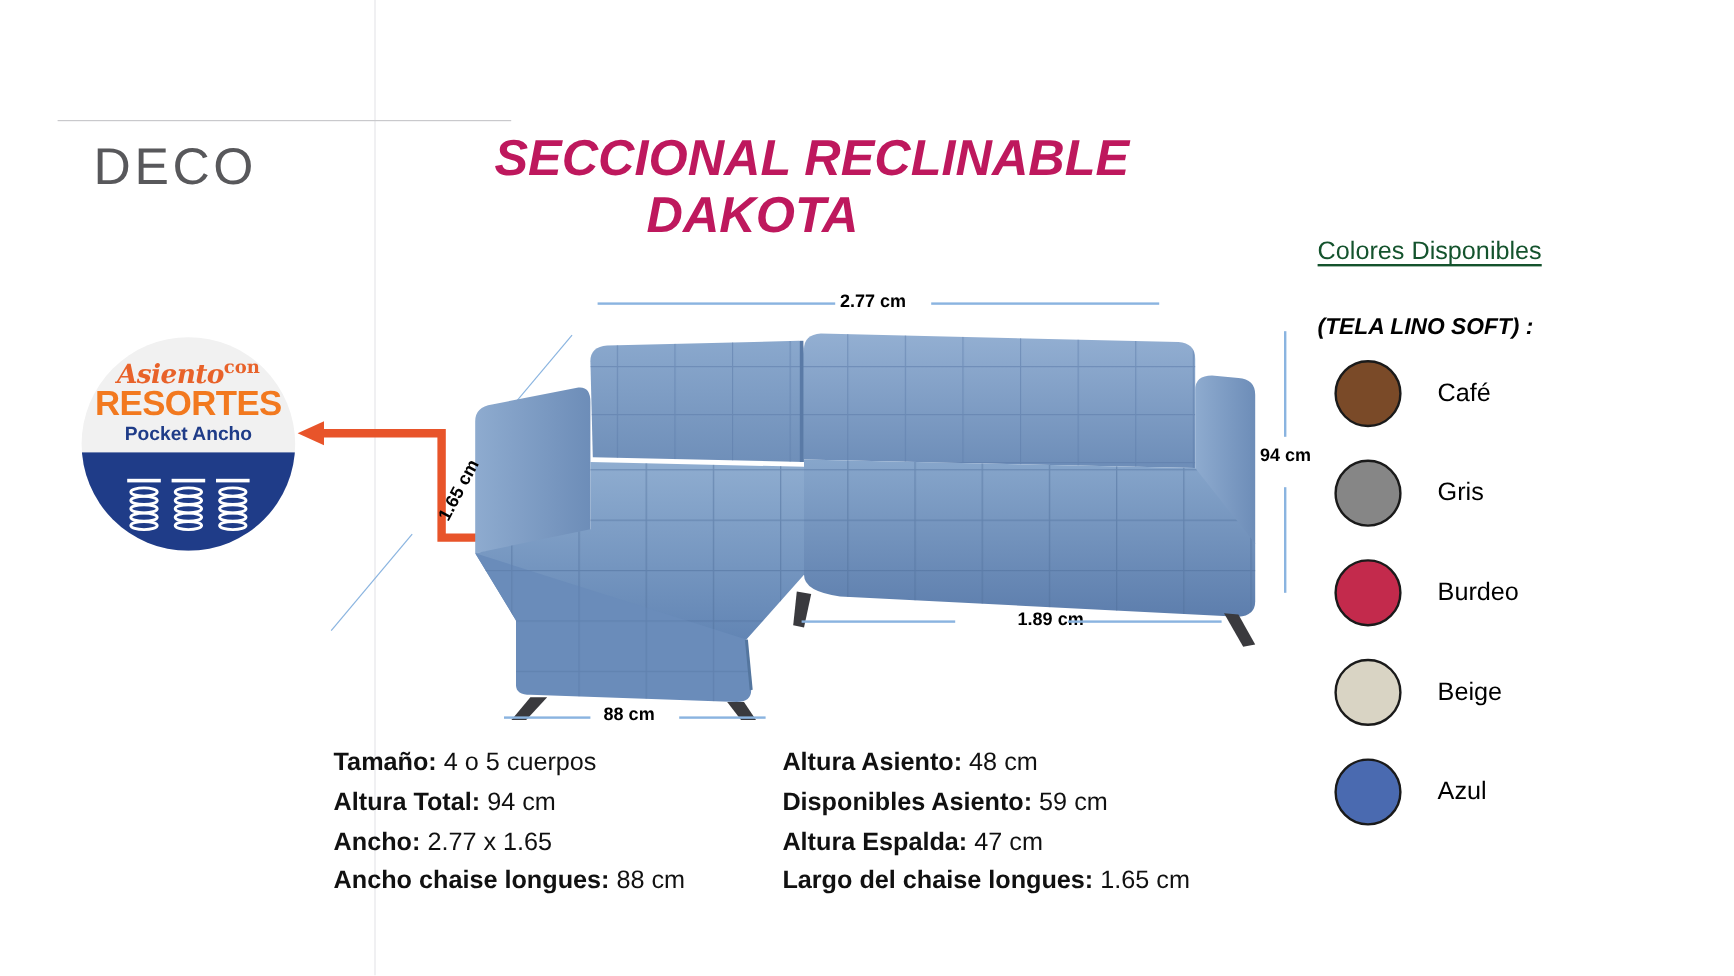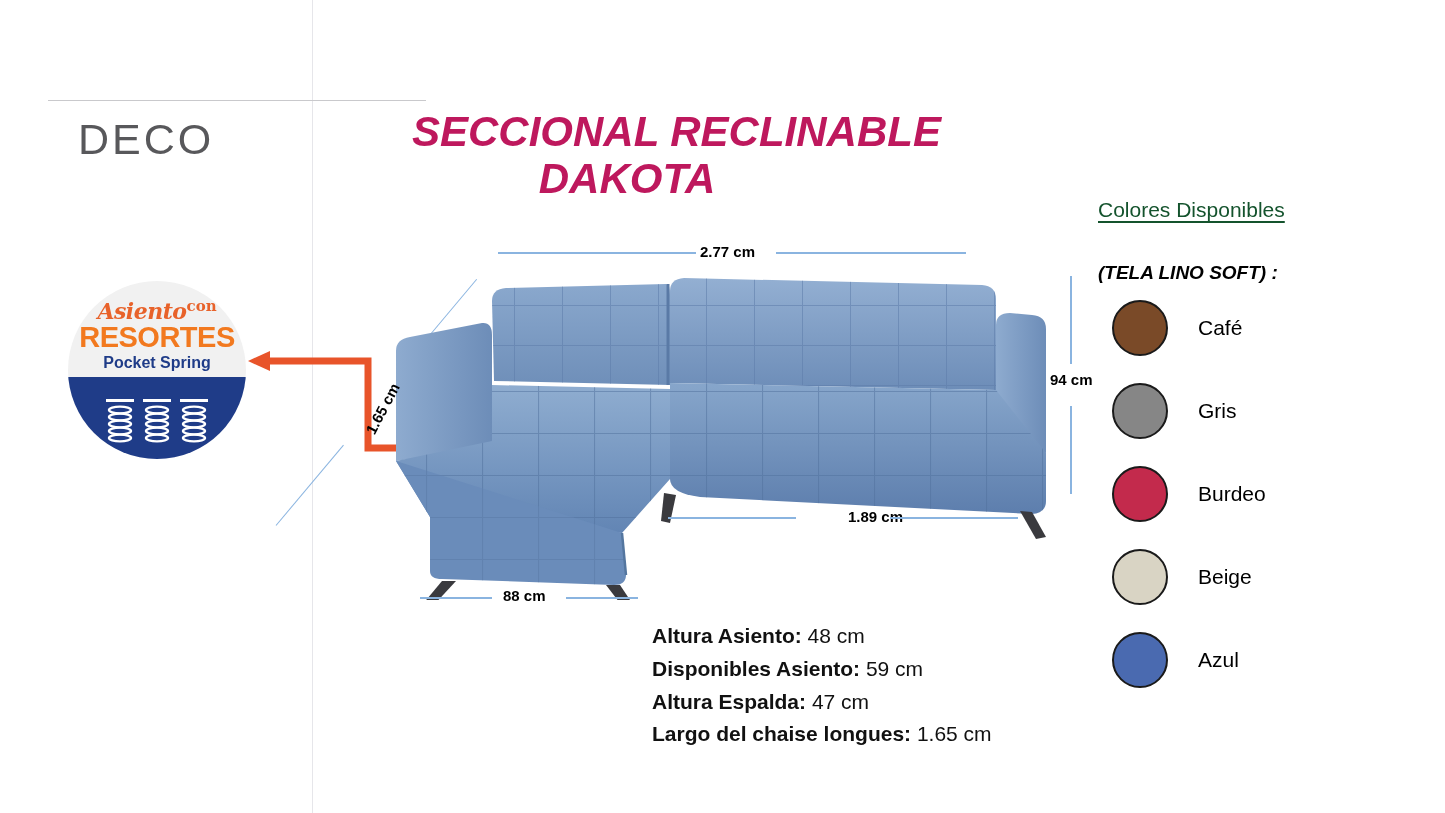--- a/index.html
+++ b/index.html
@@ -150,21 +150,21 @@
     <span class="title-l1">SECCIONAL RECLINABLE</span>
     <span class="title-l2">DAKOTA</span>
   </div>
 
   <div class="badge">
     <div class="badge-bottom"></div>
     <div class="badge-asiento">
       <span>Asiento</span><span class="badge-con">con</span>
     </div>
     <div class="badge-resortes">RESORTES</div>
-    <div class="badge-pocket">Pocket Spring</div>
+    <div class="badge-pocket">Pocket Ancho</div>
     <div class="springs">
       <div class="spring">
         <div class="spring-bar"></div>
         <svg class="coil" width="28" height="40" viewBox="0 0 28 40">
           <g fill="none" stroke="#ffffff" stroke-width="2.4">
             <ellipse cx="14" cy="5" rx="11" ry="3.4"></ellipse>
             <ellipse cx="14" cy="12" rx="11" ry="3.4"></ellipse>
             <ellipse cx="14" cy="19" rx="11" ry="3.4"></ellipse>
             <ellipse cx="14" cy="26" rx="11" ry="3.4"></ellipse>
             <ellipse cx="14" cy="33" rx="11" ry="3.4"></ellipse>
@@ -301,20 +301,38 @@
   </div>
   <div class="swatch-row" style="left:1112px; top:549px;">
     <span class="swatch" style="background:#d9d4c4;"></span>
     <span class="swatch-label">Beige</span>
   </div>
   <div class="swatch-row" style="left:1112px; top:632px;justify-content:space-between;">
     <span class="swatch" style="background:#4a6ab0;"></span>
     <span class="swatch-label">Azul</span>
   </div>
 
+  <div class="specs specs-left">
+    <div>
+      <b>Tamaño:</b>
+      <span>4 o 5 cuerpos</span>
+    </div>
+    <div>
+      <b>Altura Total:</b>
+      <span>94 cm</span>
+    </div>
+    <div>
+      <b>Ancho:</b>
+      <span>2.77 x 1.65</span>
+    </div>
+    <div>
+      <b>Ancho chaise longues:</b>
+      <span>88 cm</span>
+    </div>
+  </div>
 
   <div class="specs specs-right">
     <div>
       <b>Altura Asiento:</b>
       <span>48 cm</span>
     </div>
     <div>
       <b>Disponibles Asiento:</b>
       <span>59 cm</span>
     </div>

